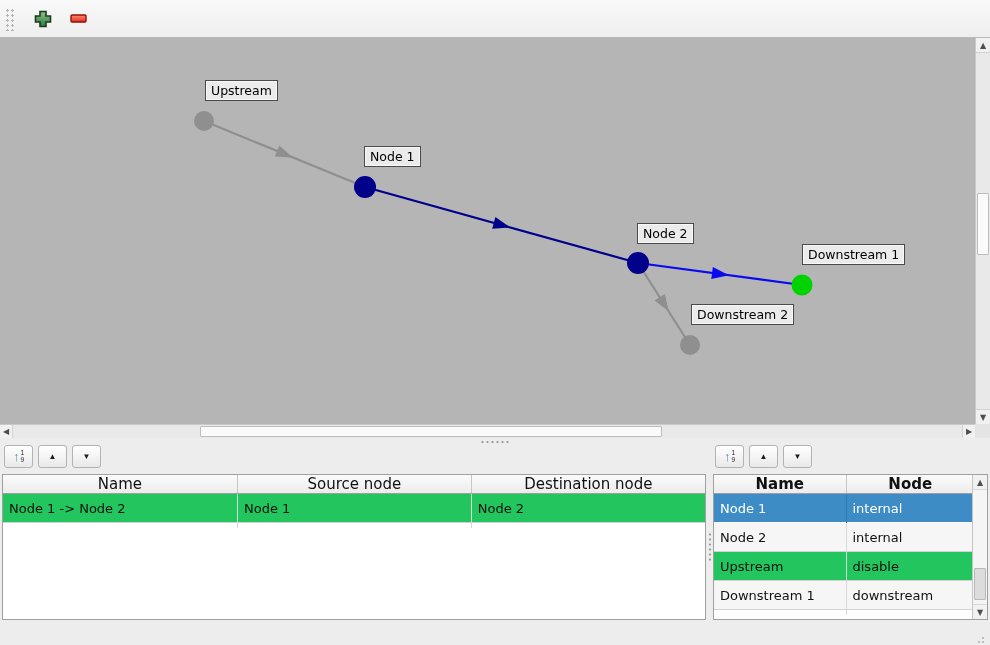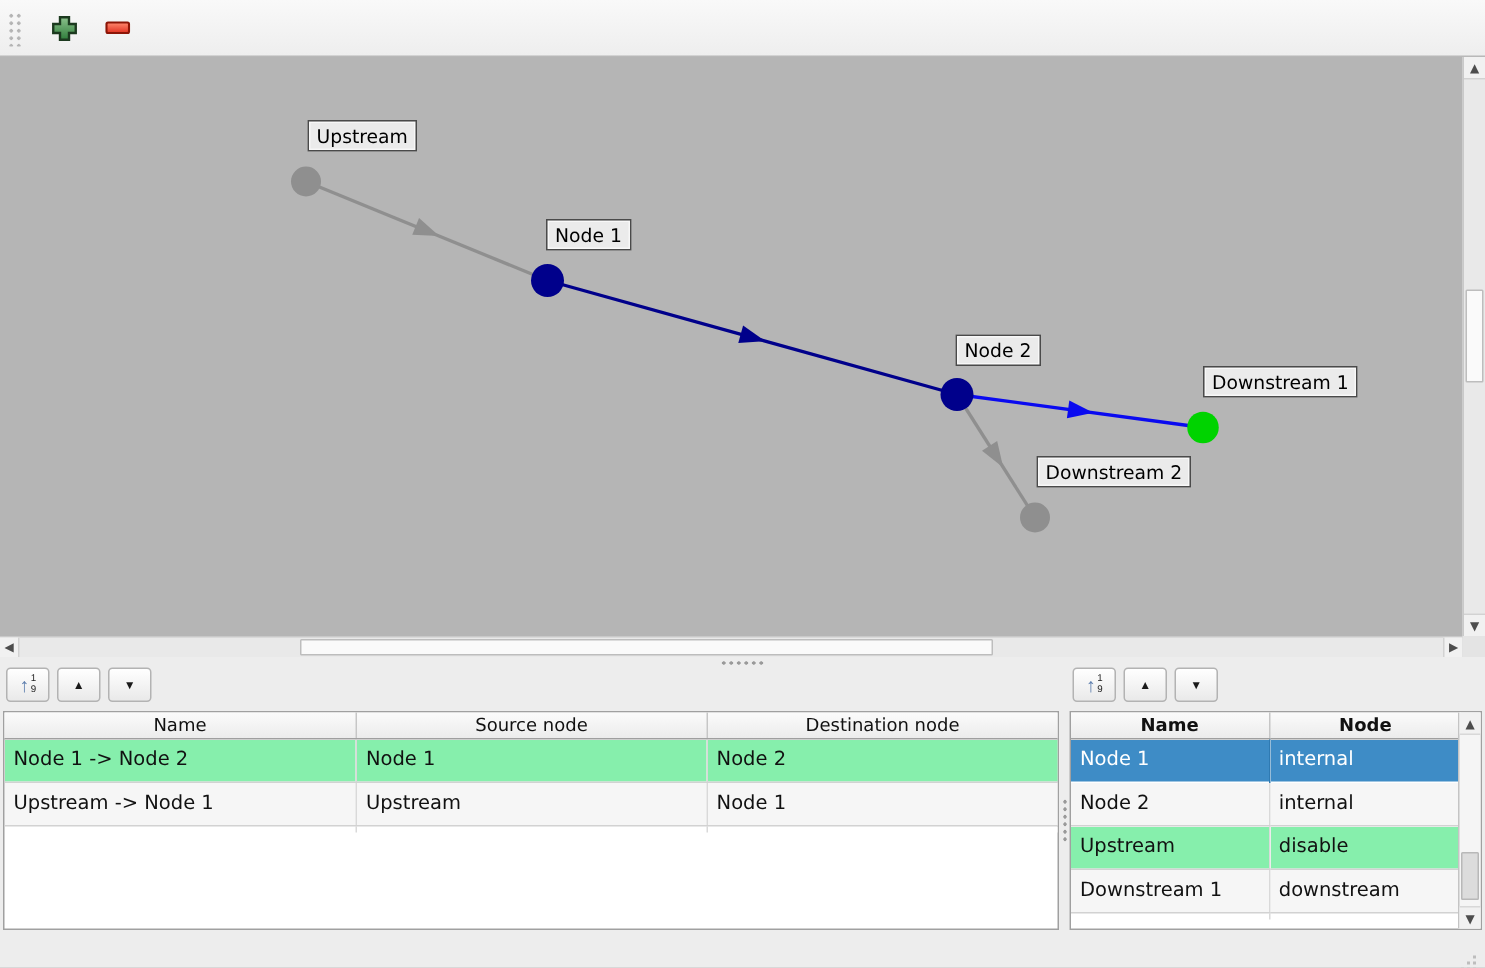--- a/index.html
+++ b/index.html
@@ -57,25 +57,25 @@
     background:linear-gradient(#ffffff,#e9e9e9);display:flex;align-items:center;justify-content:center;cursor:pointer}
   .tri{font-size:8px;color:#1a1a1a;line-height:1}
   .sort-icon{display:flex;align-items:center;line-height:1}
   .sort-arrow{font-size:13px;font-weight:bold;color:#5e7fae}
   .sort-digits{display:flex;flex-direction:column;font-size:6.5px;color:#222;margin-left:1px;line-height:1.05}
 
   .table-box{position:absolute;top:29px;height:146px;background:#fff;border:1px solid #a0a0a0}
   .table-box.left{left:2px;width:704px}
   .table-box.right{left:713px;width:275px}
   .data-table{border-collapse:collapse;table-layout:fixed;width:100%;font-size:13px;color:#111}
-  .data-table th{height:17px;font-weight:normal;font-size:12px;padding:0;
+  .data-table th{height:17px;font-weight:normal;font-size:15px;padding:0;
     background:linear-gradient(#fbfbfb,#ececec);border-bottom:1px solid #9f9f9f;border-right:1px solid #c6c6c6}
   .data-table th:last-child{border-right:none}
   .data-table td{height:29px;padding:0 6px;border-right:1px solid #d9d9d9;border-bottom:1px solid #d2d2d2;
-    overflow:hidden;white-space:nowrap;background:#86efac}
+    overflow:hidden;white-space:nowrap;background:#22c55e}
   .data-table td:last-child{border-right:none}
   .data-table tr.odd td{background:#f6f6f6}
   .data-table tr.selected td{color:#fff;border-right-color:#2f7ab2;border-bottom-color:transparent}
   .bold-header th{font-weight:bold}
   .data-table tr.filler td{height:5px;border-bottom:none;background:#fff}
   #nodes-table{width:260px}
   .tbl-vscroll{position:absolute;right:0;top:0;bottom:0;width:15px;background:#f5f5f5;border-left:1px solid #c4c4c4}
   .tbl-vscroll .sb-arrow{left:0;right:0;height:15px;background:#f1f1f1}
   .tbl-vscroll .sb-arrow.up{top:0;border-bottom:1px solid #d8d8d8}
   .tbl-vscroll .sb-arrow.down{bottom:0;border-top:1px solid #d8d8d8}
@@ -208,25 +208,20 @@
             <th>Source node</th>
             <th>Destination node</th>
           </tr>
         </thead>
       <tbody>
           <tr class="">
             <td>Node 1 -&gt; Node 2</td>
             <td>Node 1</td>
             <td>Node 2</td>
           </tr>
-          <tr class="odd">
-            <td>Upstream -&gt; Node 1</td>
-            <td>Upstream</td>
-            <td>Node 1</td>
-          </tr>
           <tr class="filler">
             <td></td>
             <td></td>
             <td></td>
           </tr>
         </tbody>
     </table>
   </div>
 
   <div class="v-splitter">

